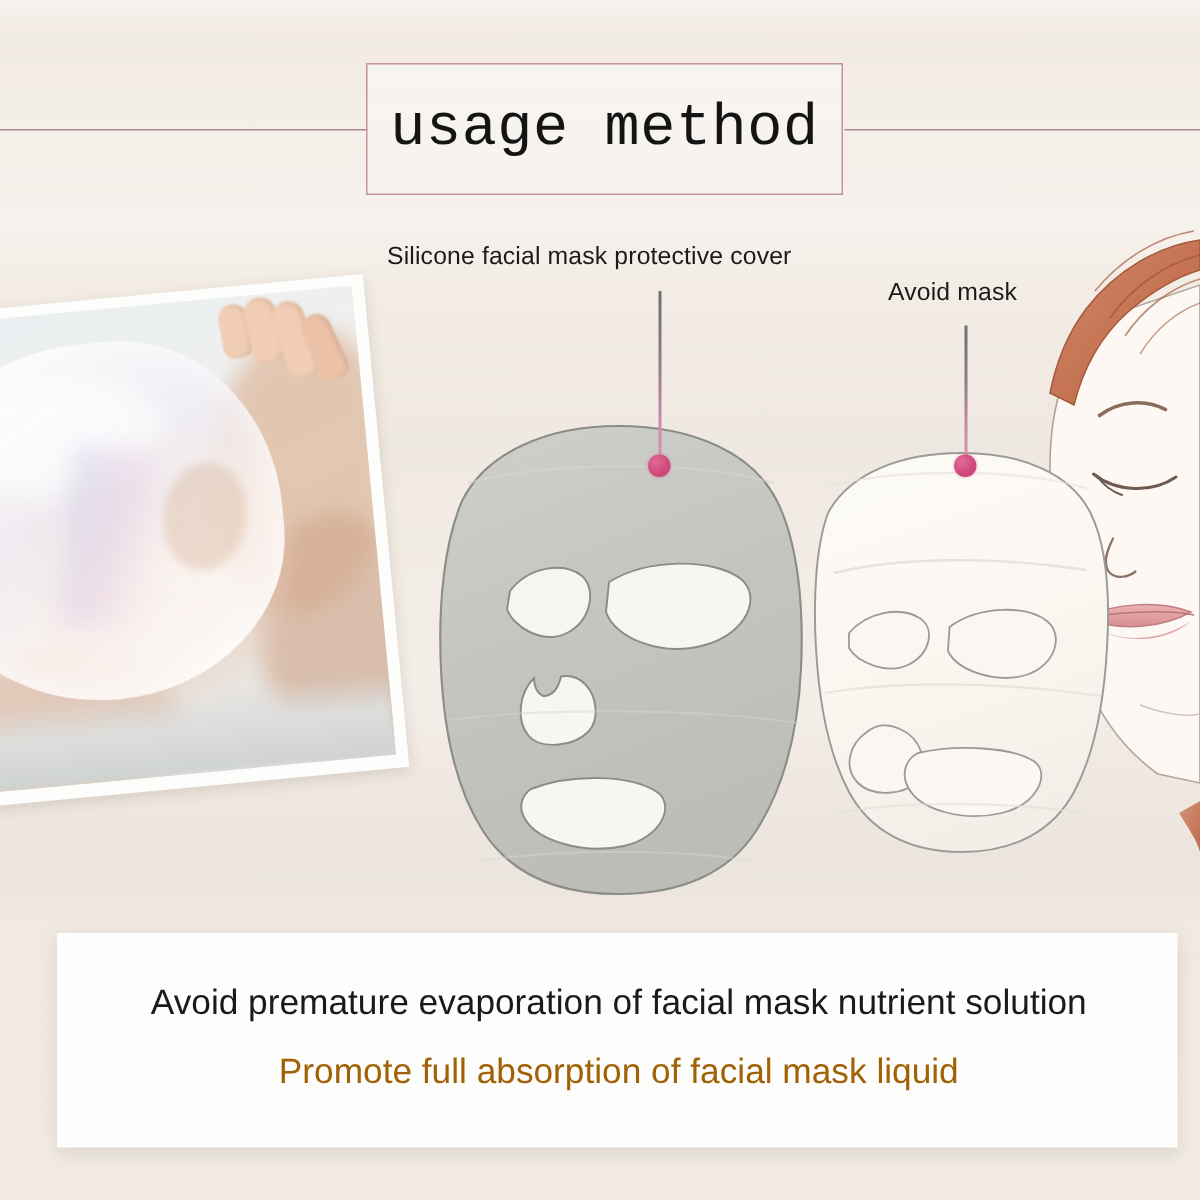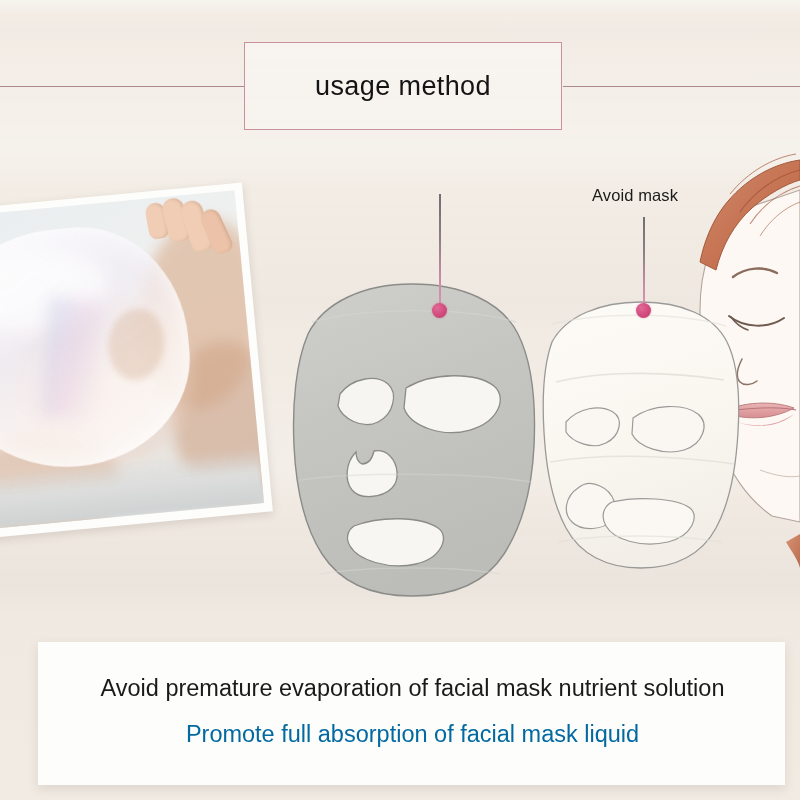--- a/index.html
+++ b/index.html
@@ -36,22 +36,22 @@
   #rule-right{left:563px;width:237px;}
 
   #title-box{
     position:absolute;left:244px;top:42px;width:318px;height:88px;
     border:1.5px solid #c9919f;
     background:linear-gradient(180deg,rgba(255,255,255,.42),rgba(255,255,255,.18));
     display:flex;align-items:center;justify-content:center;
     box-sizing:border-box;
   }
   #title-text{
-    font-size:27px;color:#141414;letter-spacing:.4px;
-    font-weight:400;line-height:1;white-space:nowrap;
+    font-size:39px;color:#141414;letter-spacing:.4px;
+    font-weight:400;line-height:1;white-space:nowrap;font-family:Liberation Mono, monospace;
   }
 
   
   .callout-label{
     position:absolute;font-size:16.5px;color:#1b1b1b;white-space:nowrap;
     letter-spacing:.1px;
   }
   #label-silicone{left:258px;top:162px;}
   #label-facial{left:592px;top:186px;}
 
@@ -139,28 +139,28 @@
 
   
   #illus{position:absolute;left:0;top:150px;width:800px;height:470px;}
 
   
   #caption-card{
     position:absolute;left:38px;top:622px;width:747px;height:143px;
     background:#fdfdfb;
     box-shadow:0 4px 10px rgba(130,118,108,.18);
     display:flex;flex-direction:column;justify-content:center;
-    box-sizing:border-box;padding:10px 0 14px 0;margin-top:20px;
+    box-sizing:border-box;padding:10px 0 14px 0;
   }
   #caption-line1{
     font-size:23.5px;color:#1a1a1a;text-align:center;line-height:1;
     margin:0 0 0 2px;padding-bottom:22px;white-space:nowrap;
   }
   #caption-line2{
-    font-size:23.5px;color:#0369a1;text-align:center;line-height:1;
+    font-size:23.5px;color:#a16207;text-align:center;line-height:1;
     margin:0 0 0 2px;white-space:nowrap;
   }
 </style>
 </head>
 <body>
 
 <div id="stage">
 
   <div id="texture"></div>
 
@@ -306,20 +306,21 @@
       <div id="photo-bottom"></div>
     </div>
   </div>
 
   <div id="rule-left"></div>
   <div id="rule-right"></div>
   <div id="title-box">
     <span id="title-text">usage method</span>
   </div>
 
+  <span class="callout-label" id="label-silicone">Silicone facial mask protective cover</span>
   <div class="leader-line" id="leader-left"></div>
   <div class="dot" id="dot-left"></div>
 
   <span class="callout-label" id="label-facial">Avoid mask</span>
   <div class="leader-line" id="leader-right"></div>
   <div class="dot" id="dot-right"></div>
 
   <div id="caption-card">
     <div id="caption-line1">Avoid premature evaporation of facial mask nutrient solution</div>
     <div id="caption-line2">Promote full absorption of facial mask liquid</div>

